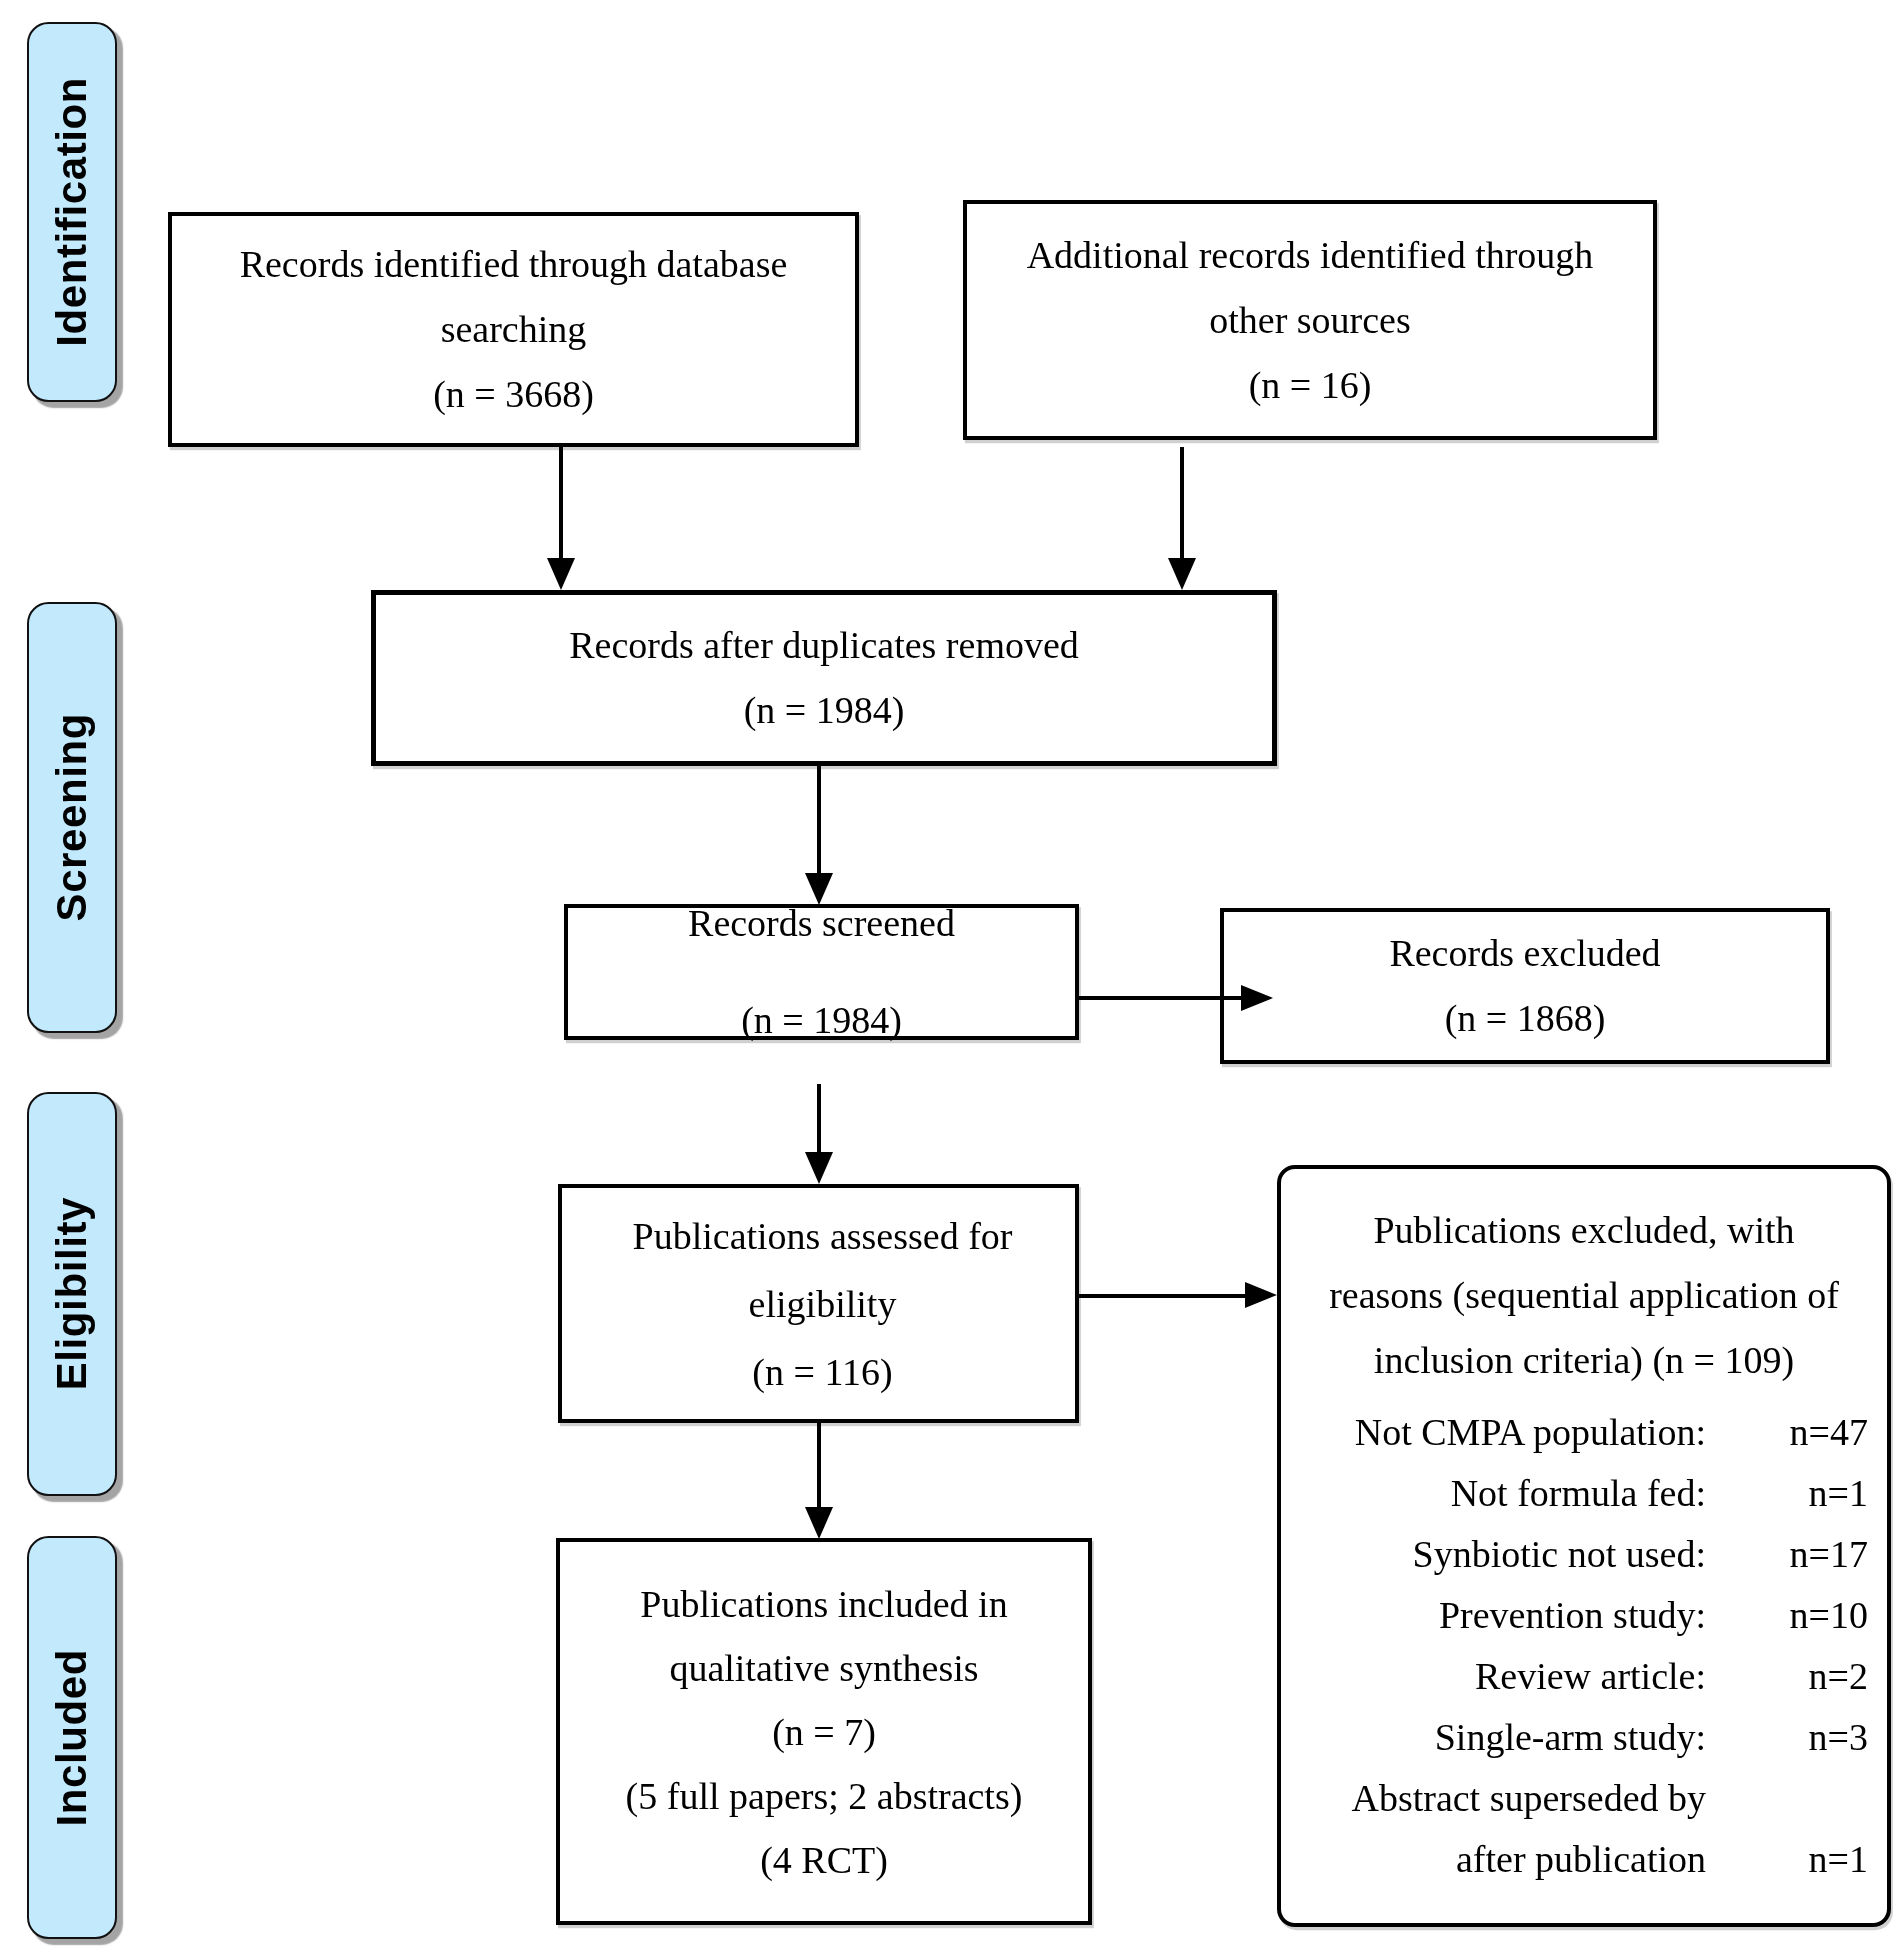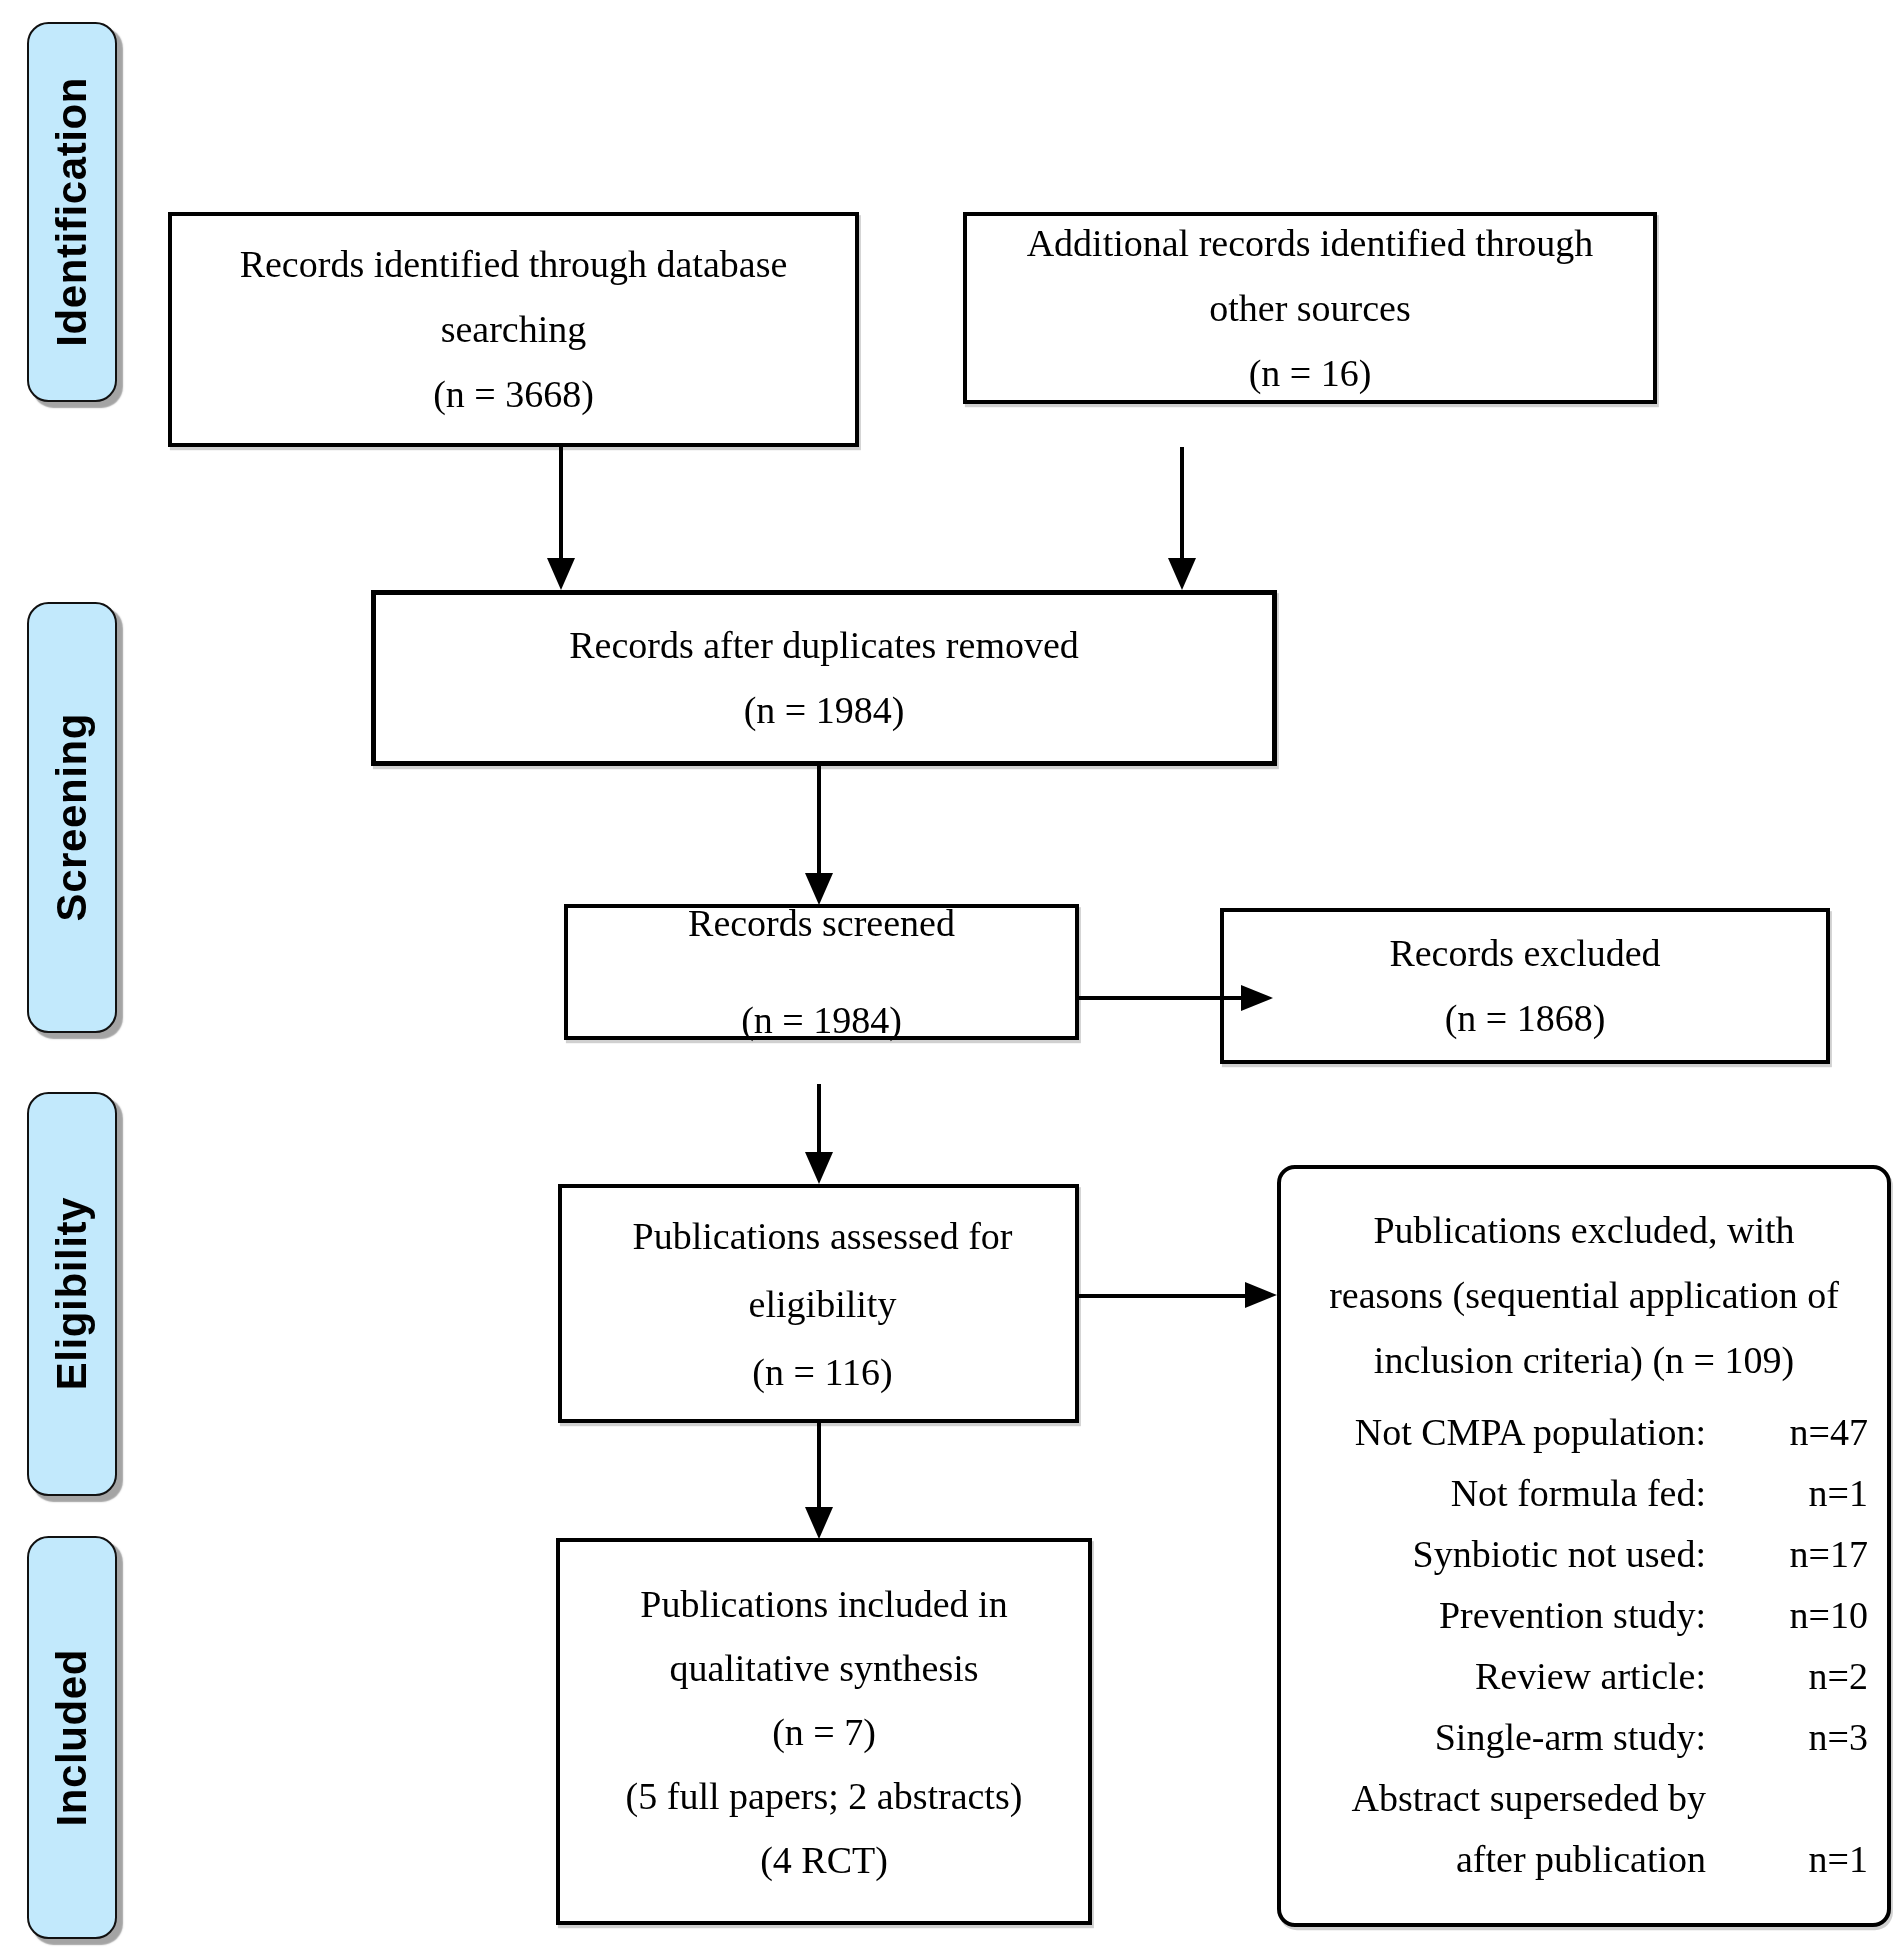--- a/index.html
+++ b/index.html
@@ -82,21 +82,21 @@
     border-top:32px solid #000;
   }
   .head-right{
     position:absolute;width:0;height:0;
     border-top:13.3px solid transparent;
     border-bottom:13.3px solid transparent;
     border-left:32px solid #000;
   }
   
   #box-db      {left:168px; top:212px;  width:691px; height:235px;}
-  #box-other   {left:963px;top:212px;  width:694px; height:192px;}
+  #box-other   {left:963px;top:200px;  width:694px; height:240px;}
   #box-dup     {left:371px; top:590px;  width:906px; height:176px; border-width:5.7px;}
   #box-screen  {left:564px; top:904px; width:515px;  height:136px;gap:32px;}
   #box-excl    {left:1220px;top:908px; width:610px;  height:156px;}
   #box-assess  {left:558px; top:1184px; width:521px;  height:239px;}
   #box-reasons {left:1277px;top:1165px; width:614px;  height:762px;}
   #box-incl    {left:556px; top:1538px; width:536px;  height:387px;}
   
   #stage-identification{top:22px;  height:380px;}
   #stage-screening     {top:602px; height:431px;}
   #stage-eligibility   {top:1092px;height:404px;}

